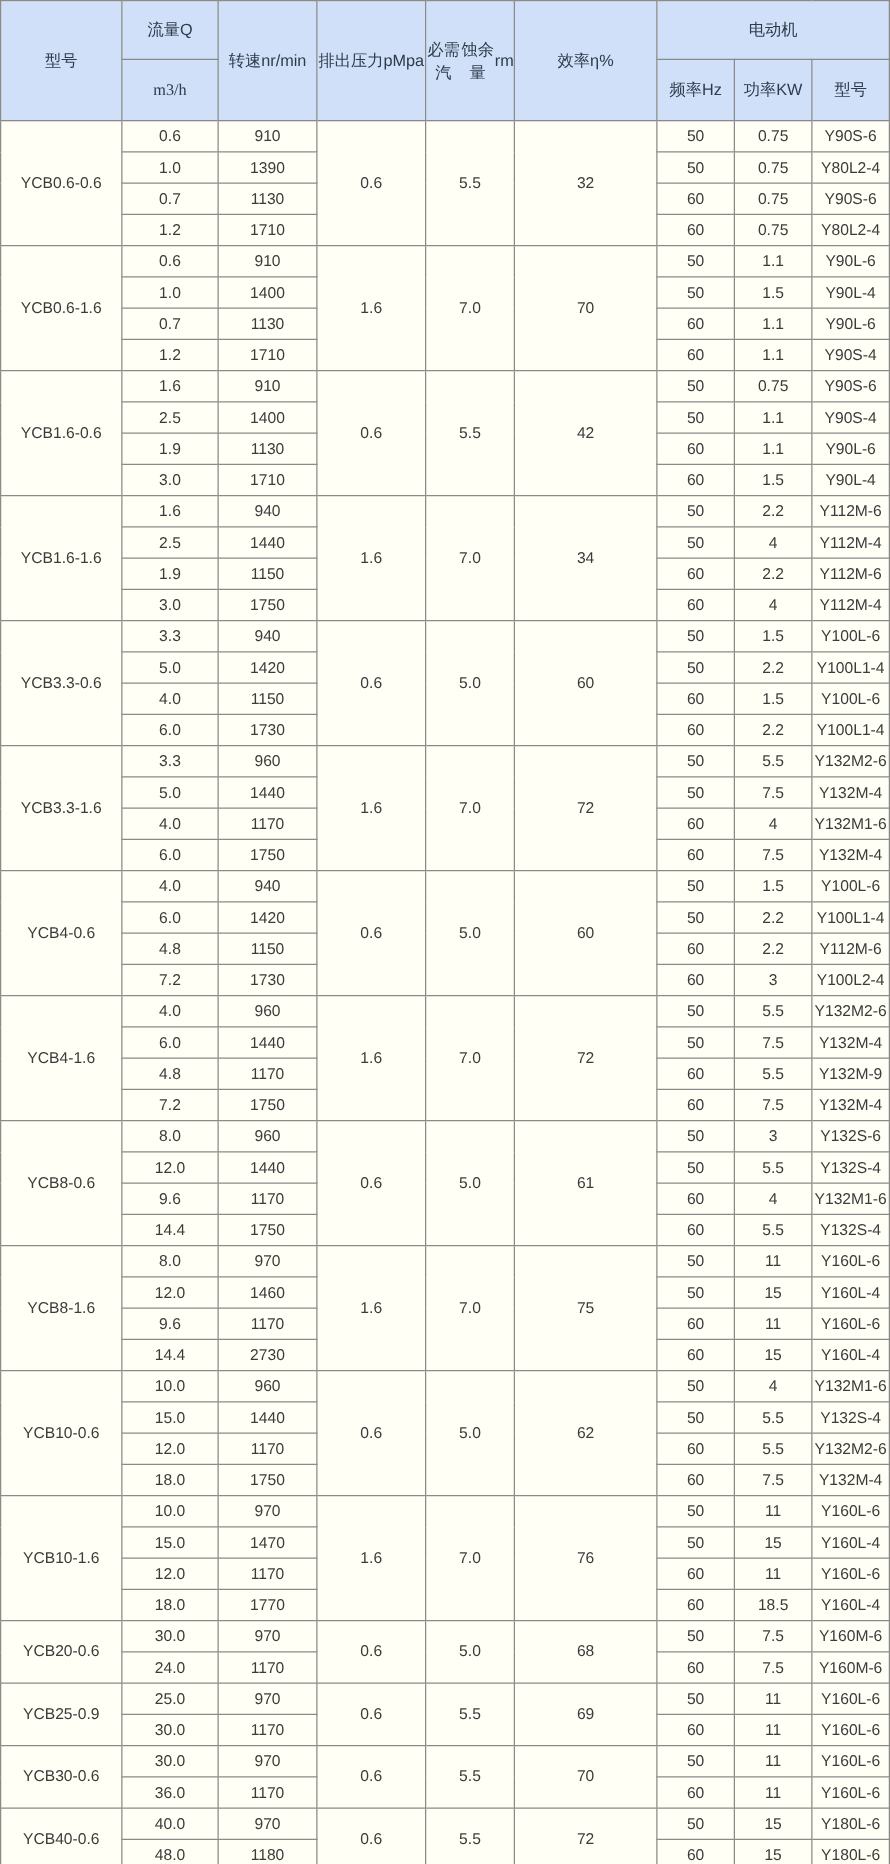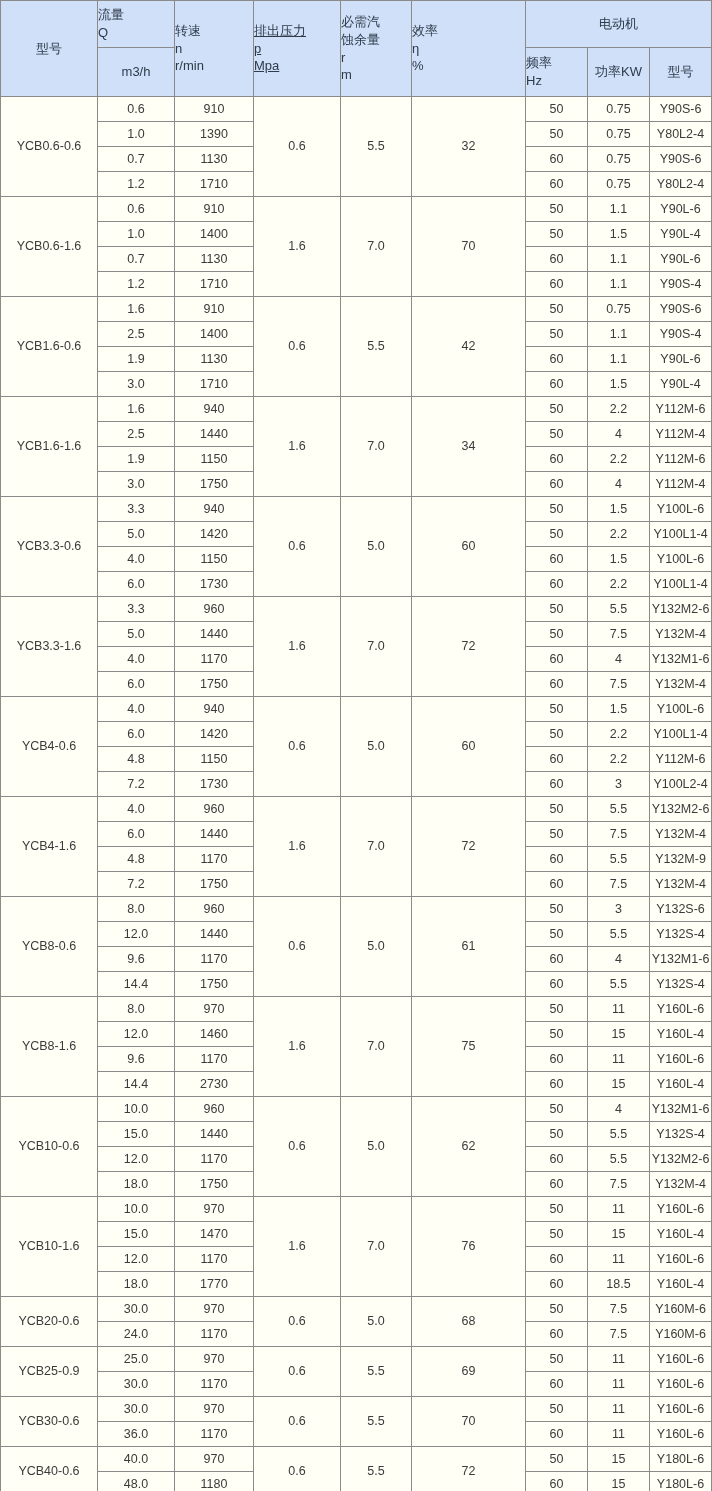--- a/index.html
+++ b/index.html
@@ -29,42 +29,42 @@
     line-height: 1.35;
   }
   #spec-table thead th {
     background: #cfe0f8;
     color: #2f3a4a;
     font-size: 13px;
   }
   .hdr-model    { width: 96px; }
   .hdr-q        { width: 76px; }
   .hdr-n        { width: 78px; }
-  .hdr-p        { width: 86px; text-decoration: underline; }
+  .hdr-p        { width: 86px; }
   .hdr-r        { width: 70px; }
   .hdr-eta      { width: 113px; margin-top: 20px; }
   .hdr-hz       { width: 42px; }
   .hdr-kw       { width: 51px; }
   .hdr-motortype{ width: 99px; }
 
   .hdr-stack {
     display: flex;
-    flex-direction: column;
-    align-items: flex-start;
+    flex-direction: row;
+    align-items: center;
     justify-content: center;
     height: 100%;
   }
   .hdr-line { display: block; }
 
   td.data-cell { height: 24px; }
   td.model-cell { font-size: 12.5px; }
   td.motor-type-cell { font-size: 12.5px; margin-top: 20px; }
 
   .hdr-top-qrow { height: 46px; }
-  .hdr-unit-qrow { height: 48px; }
+  .hdr-unit-qrow { height: 48px; font-family: Liberation Serif, serif; }
 </style>
 </head>
 <body>
 
 <table id="spec-table">
   <thead>
     <tr>
       <th class="hdr-model" rowspan="2">
         <span class="hdr-line">型号</span>
       </th>

